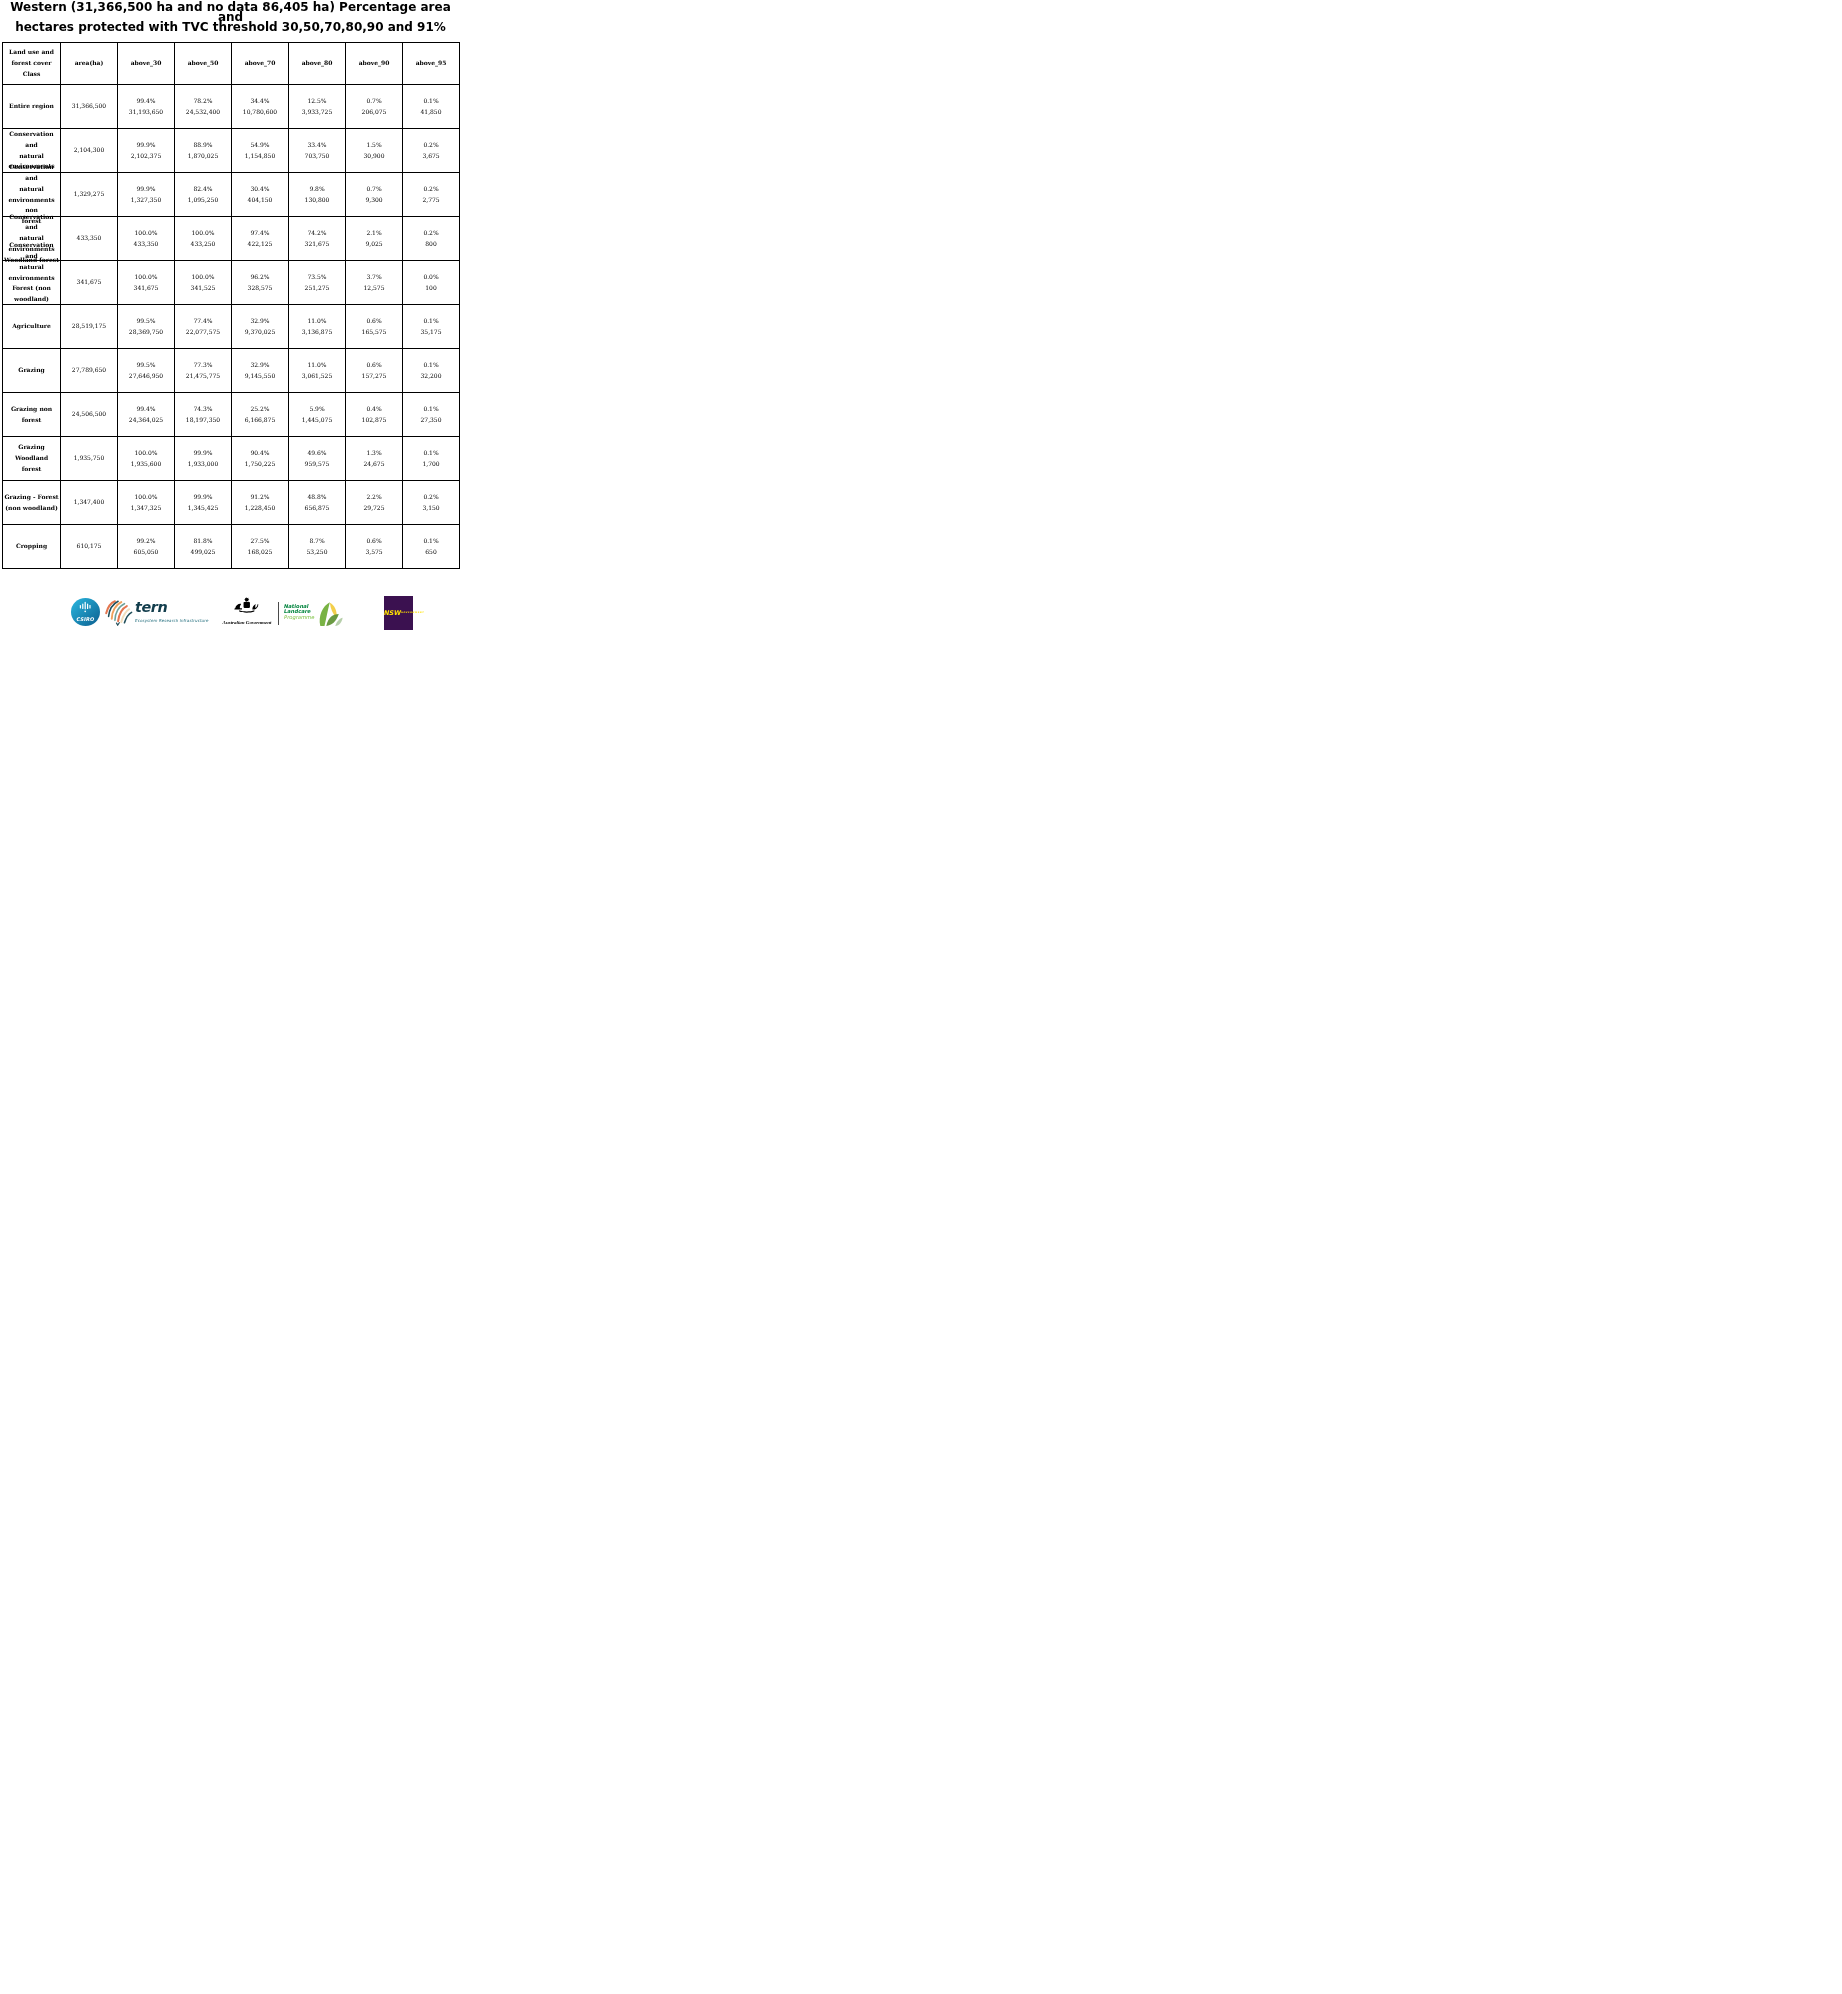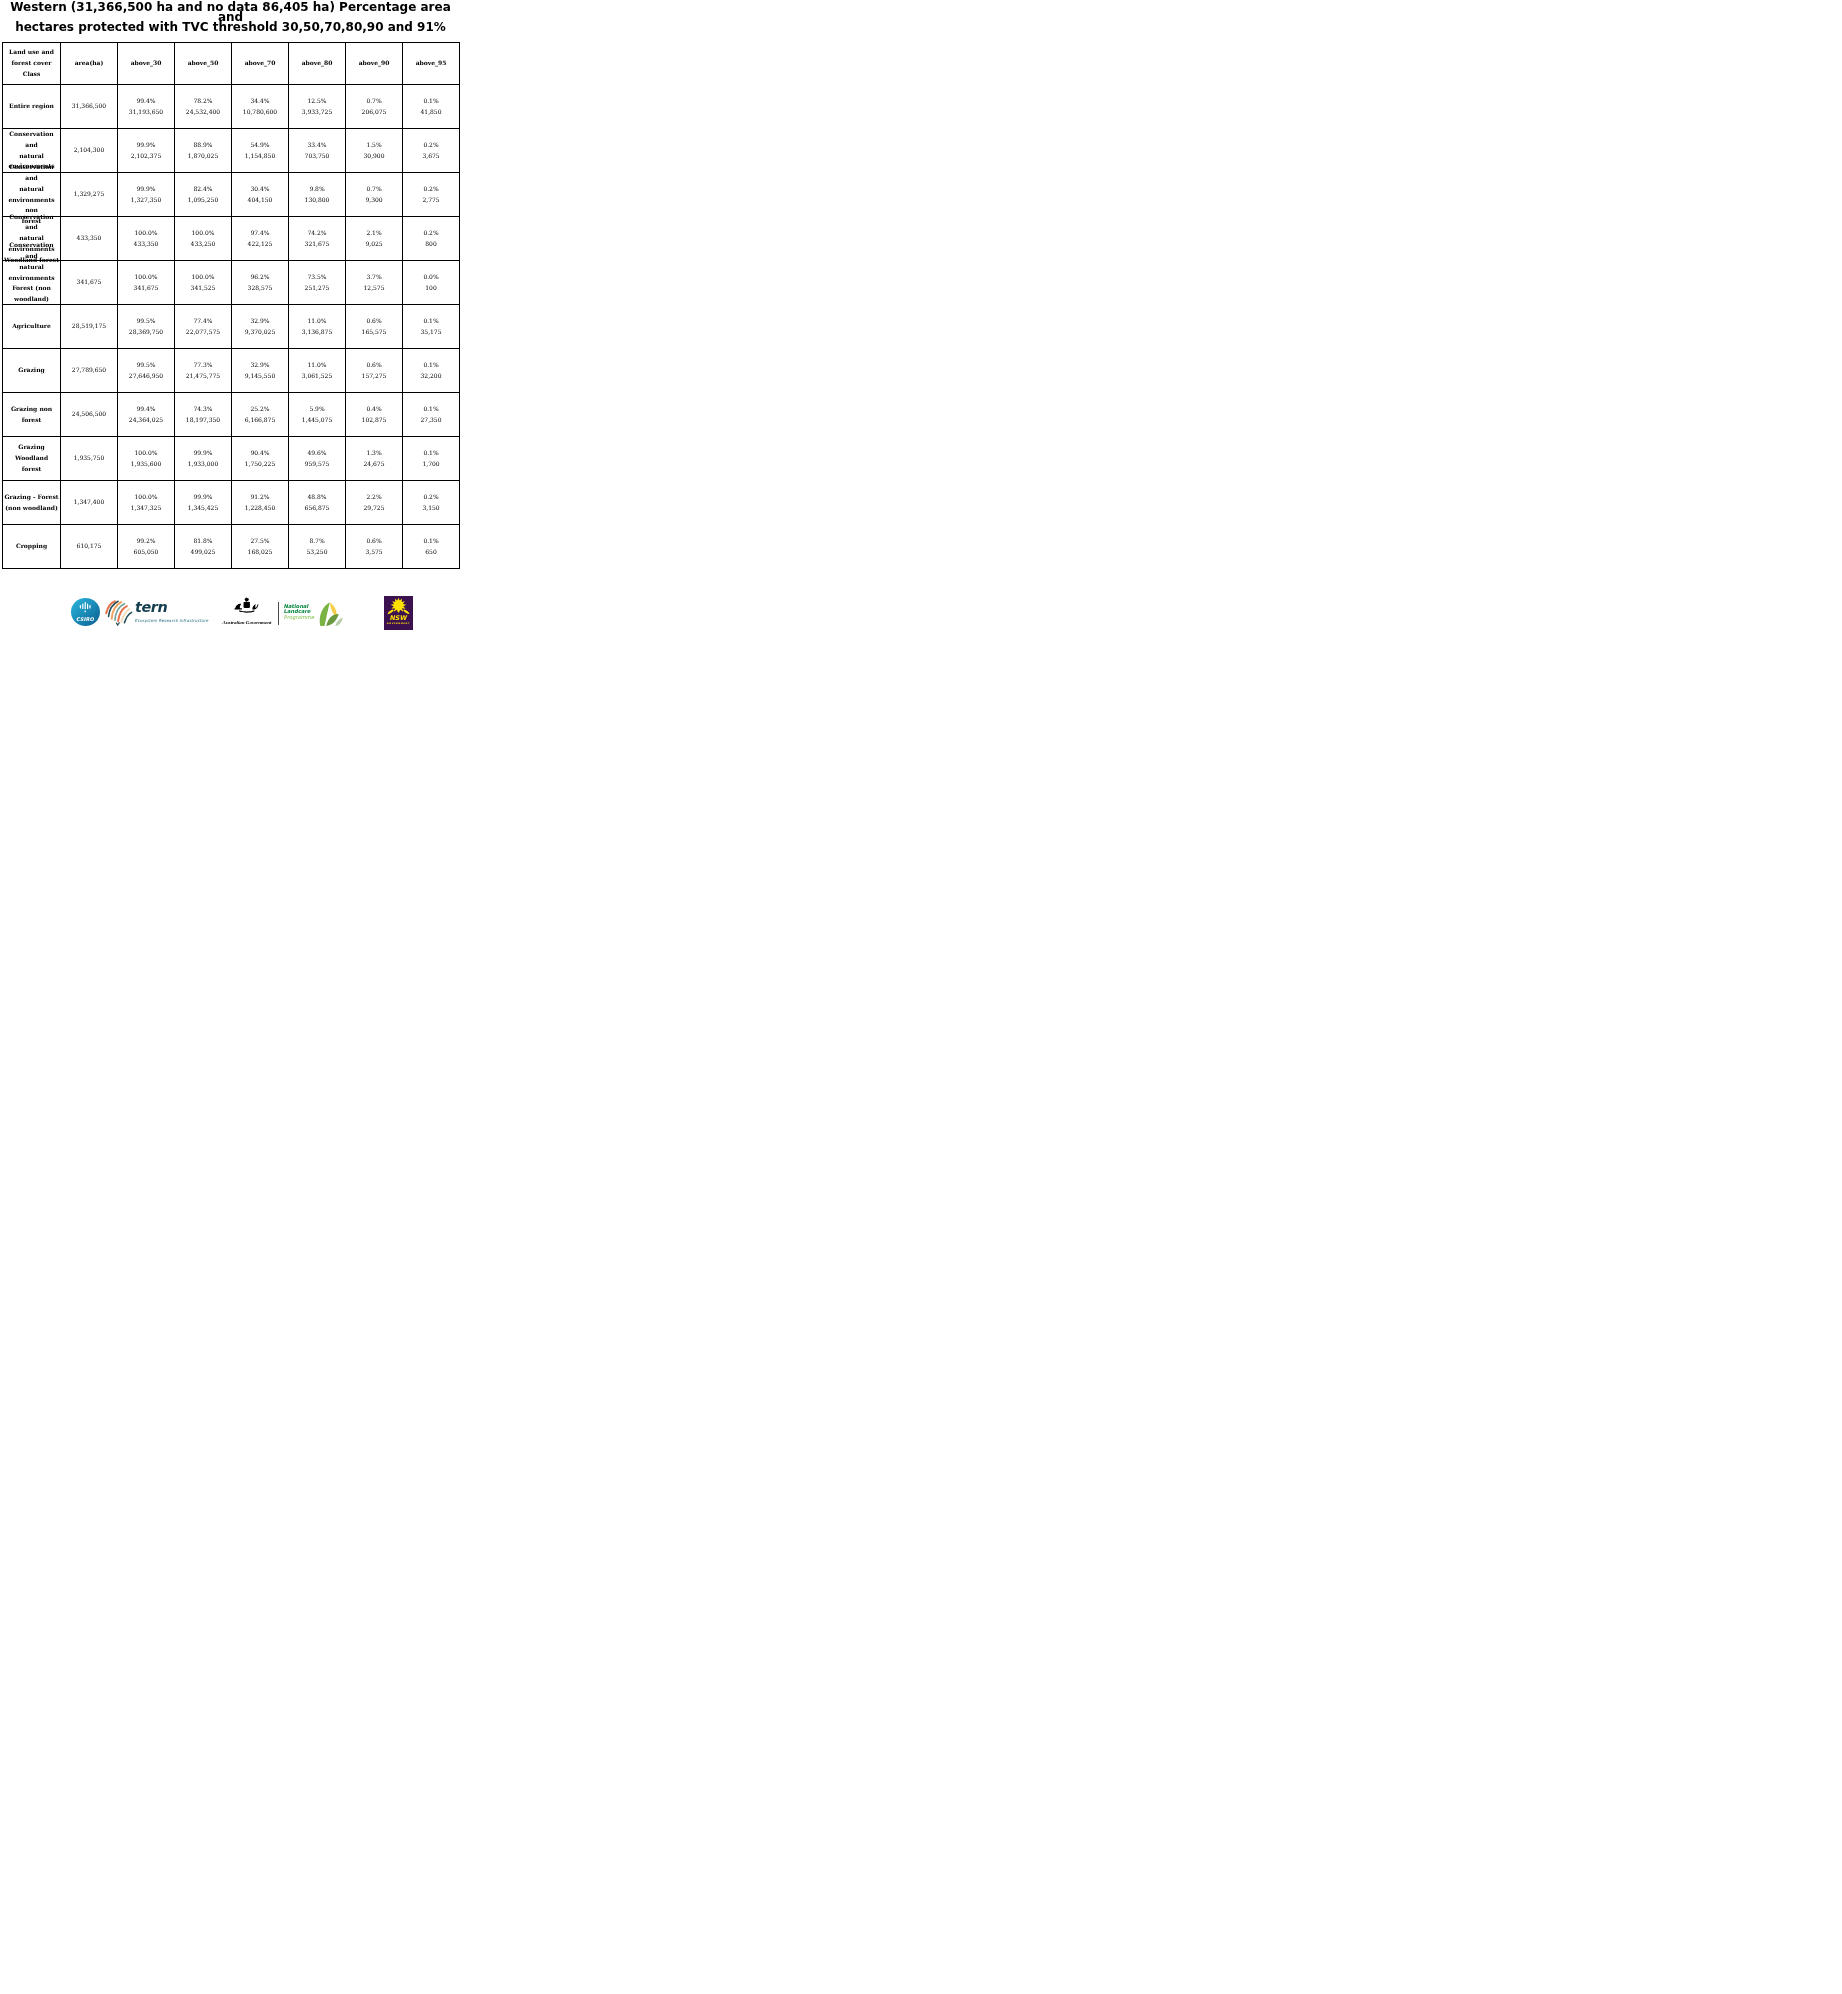--- a/index.html
+++ b/index.html
@@ -36,21 +36,21 @@
             letter-spacing:0.1px;color:var(--tern_teal,#1d6a7a);}
   .crest{position:absolute;left:232px;top:3.2px;}
   .aus-gov{position:absolute;left:215px;top:25.5px;width:64px;text-align:center;
            font-family:"Liberation Serif",serif;font-weight:700;font-size:5px;color:#000;}
   .divider{position:absolute;left:278px;top:7.6px;width:0.8px;height:23px;background:#4a4a4a;}
   .landcare{position:absolute;left:284px;top:9.6px;font-family:"DejaVu Sans",sans-serif;line-height:5.8px;font-size:5.2px;}
   .landcare .l1,.landcare .l2{font-weight:800;color:var(--landcare_green,#00843d);}
   .landcare .l3{font-weight:400;color:var(--landcare_light,#7dc142);}
   .leaves{position:absolute;left:314px;top:7.2px;}
   .nsw{position:absolute;left:384px;top:1.6px;width:29px;height:34px;background:var(--nsw_purple,#3b1150);
-       display:flex;flex-direction:column;align-items:center;text-align:center;}
+       display:flex;flex-direction:row;align-items:center;text-align:center;}
   .nsw-word{font-family:"DejaVu Sans",sans-serif;font-weight:800;font-size:6.4px;line-height:6.4px;
             color:var(--nsw_yellow,#ffe200);margin-top:0.4px;}
   .nsw-sub{font-family:"DejaVu Sans",sans-serif;font-weight:700;font-size:2.2px;letter-spacing:0.6px;
            color:var(--nsw_yellow,#ffe200);margin-top:0.8px;}
 </style>
 </head>
 <body>
 
 <div class="page">
 

